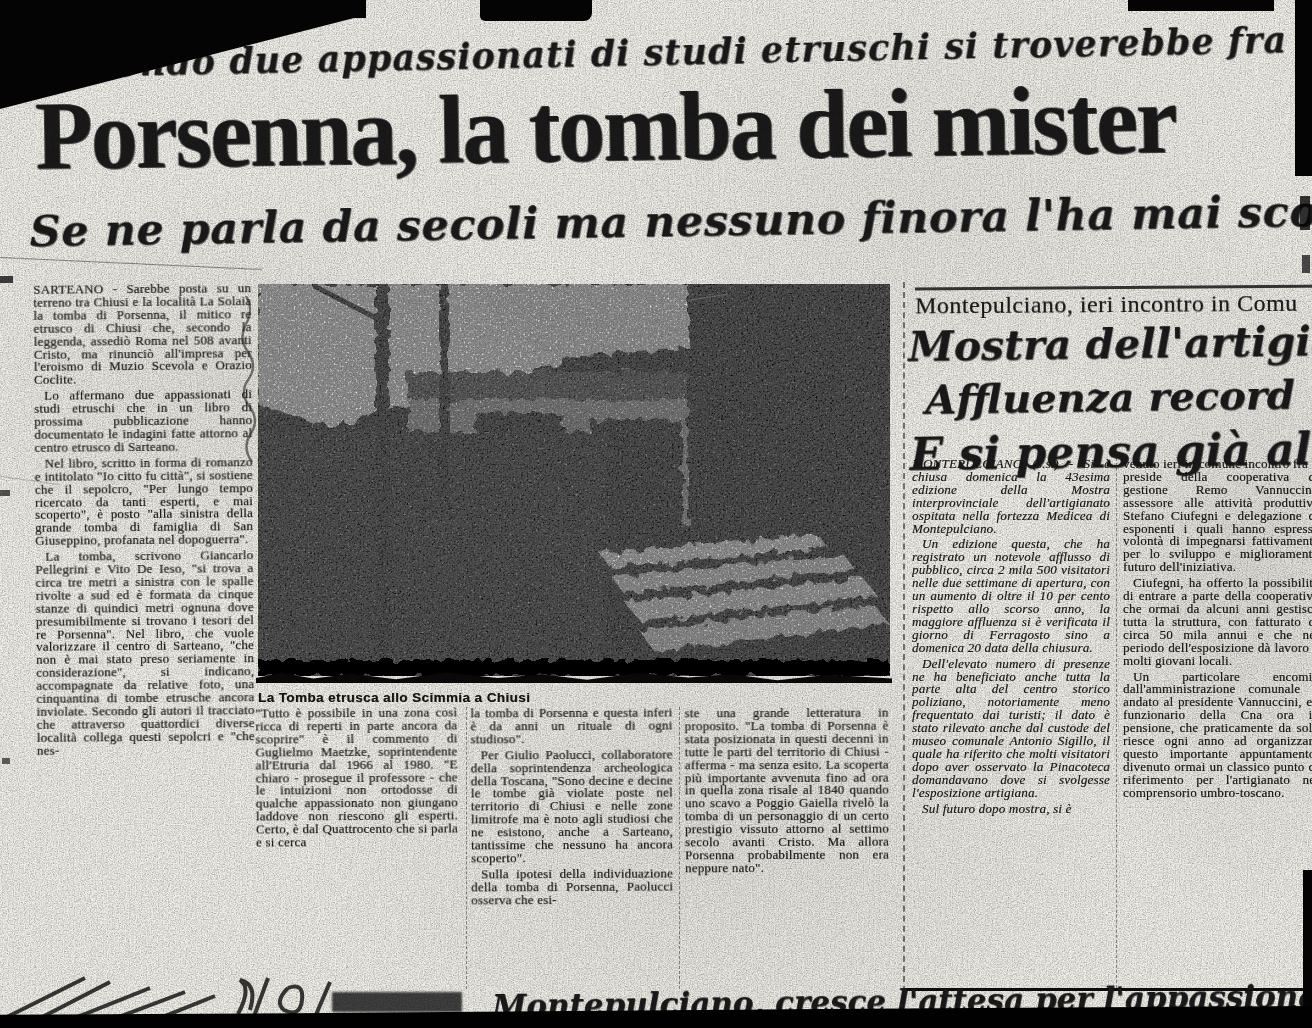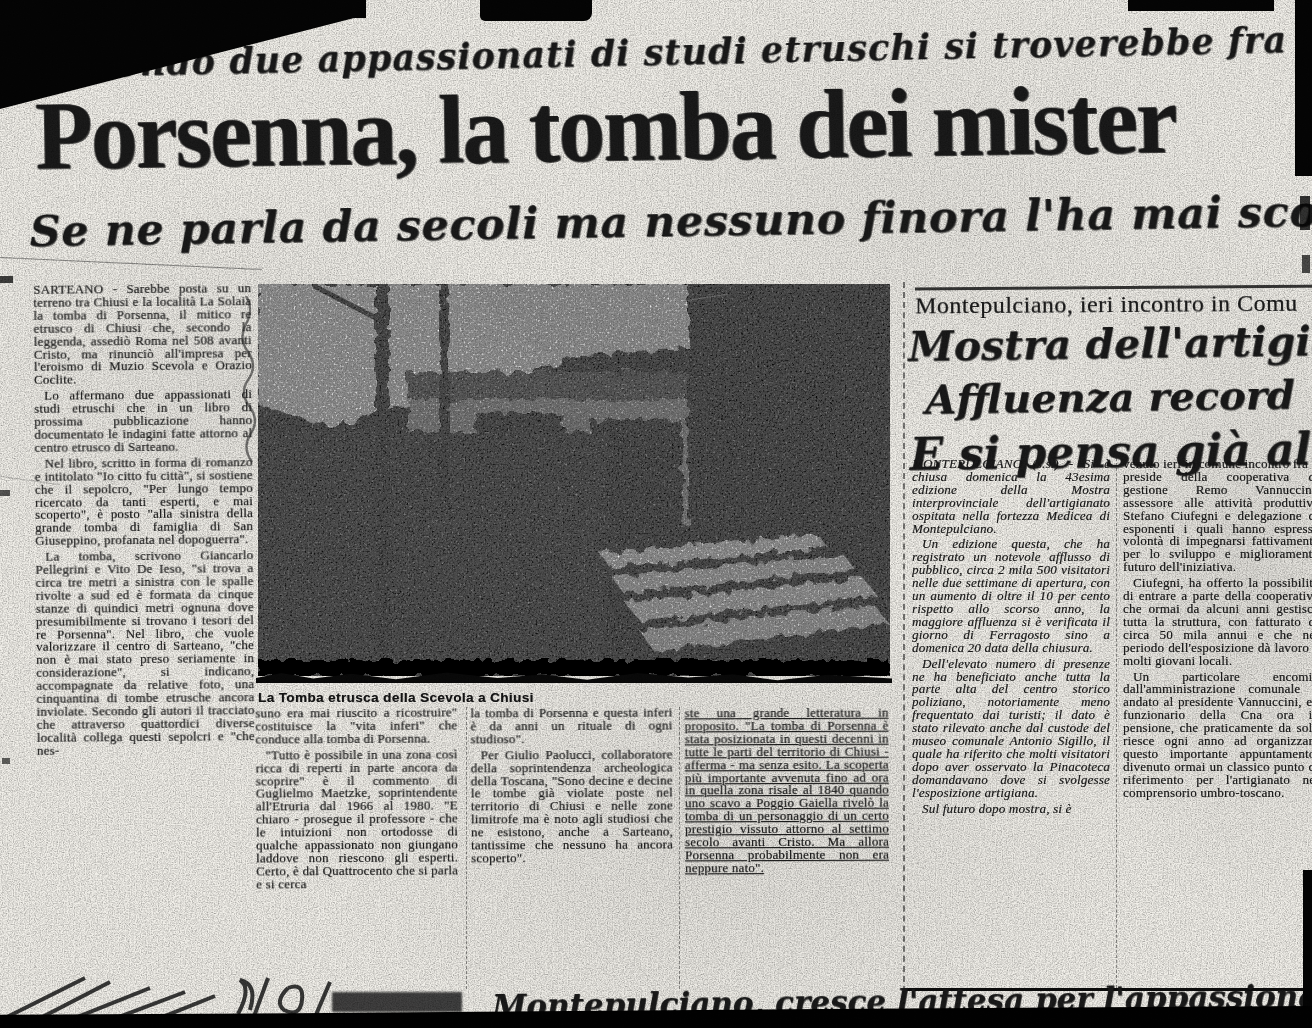--- a/index.html
+++ b/index.html
@@ -139,33 +139,33 @@
 
       <line x1="246" y1="46" x2="470" y2="10" stroke="#ffffff" stroke-width="1.2" opacity=".55"></line>
 
       <rect width="632" height="392" filter="url(#saltW)" opacity=".5"></rect>
       <rect width="632" height="392" filter="url(#saltB)" opacity=".42"></rect>
 
       <rect x="0" y="376" width="632" height="16" fill="#000" filter="url(#rough)"></rect>
     </svg>
   </div>
   <div class="abs photo-bottom-smudge"></div>
-  <div class="abs caption">La Tomba etrusca della Scevola a Chiusi</div>
+  <div class="abs caption">La Tomba etrusca allo Scimmia a Chiusi</div>
 
   <div class="col" style="left:256px;top:707px;width:202px;height:284px;transform:rotate(-.3deg);">
-    <p>suno era mai riuscito a ricostruire" costituisce la "vita inferi" che conduce alla tomba di Porsenna.</p>
     <p>"Tutto è possibile in una zona così ricca di reperti in parte ancora da scoprire" è il commento di Guglielmo Maetzke, soprintendente all'Etruria dal 1966 al 1980. "E chiaro - prosegue il professore - che le intuizioni non ortodosse di qualche appassionato non giungano laddove non riescono gli esperti. Certo, è dal Quattrocento che si parla e si cerca</p>
   </div>
   <div class="vsep" style="left:466px;top:707px;height:282px;"></div>
   <div class="col" style="left:471px;top:707px;width:202px;height:284px;transform:rotate(-.25deg);">
     <p>la tomba di Porsenna e questa inferi è da anni un rituale di ogni studioso".</p>
     <p>Per Giulio Paolucci, collaboratore della soprintendenza archeologica della Toscana, "Sono decine e decine le tombe già violate poste nel territorio di Chiusi e nelle zone limitrofe ma è noto agli studiosi che ne esistono, anche a Sarteano, tantissime che nessuno ha ancora scoperto".</p>
+    <p>Sulla ipotesi della individuazione della tomba di Porsenna, Paolucci osserva che esi-</p>
   </div>
   <div class="vsep" style="left:679px;top:707px;height:282px;"></div>
-  <div class="col" style="left:685px;top:707px;width:204px;height:284px;transform:rotate(-.2deg);text-decoration:underline;">
+  <div class="col" style="left:685px;top:707px;width:204px;height:284px;transform:rotate(-.2deg);">
     <p>ste una grande letteratura in proposito. "La tomba di Porsenna è stata posizionata in questi decenni in tutte le parti del territorio di Chiusi - afferma - ma senza esito. La scoperta più importante avvenuta fino ad ora in quella zona risale al 1840 quando uno scavo a Poggio Gaiella rivelò la tomba di un personaggio di un certo prestigio vissuto attorno al settimo secolo avanti Cristo. Ma allora Porsenna probabilmente non era neppure nato".</p>
   </div>
 
   <div class="abs side">
     <div class="side-kicker">Montepulciano, ieri incontro in Comu</div>
     <div class="side-head">
       <div class="l1">Mostra dell'artigianato</div>
       <div class="l2">Affluenza record</div>
       <div class="l3">E si pensa già al futuro</div>
     </div>

